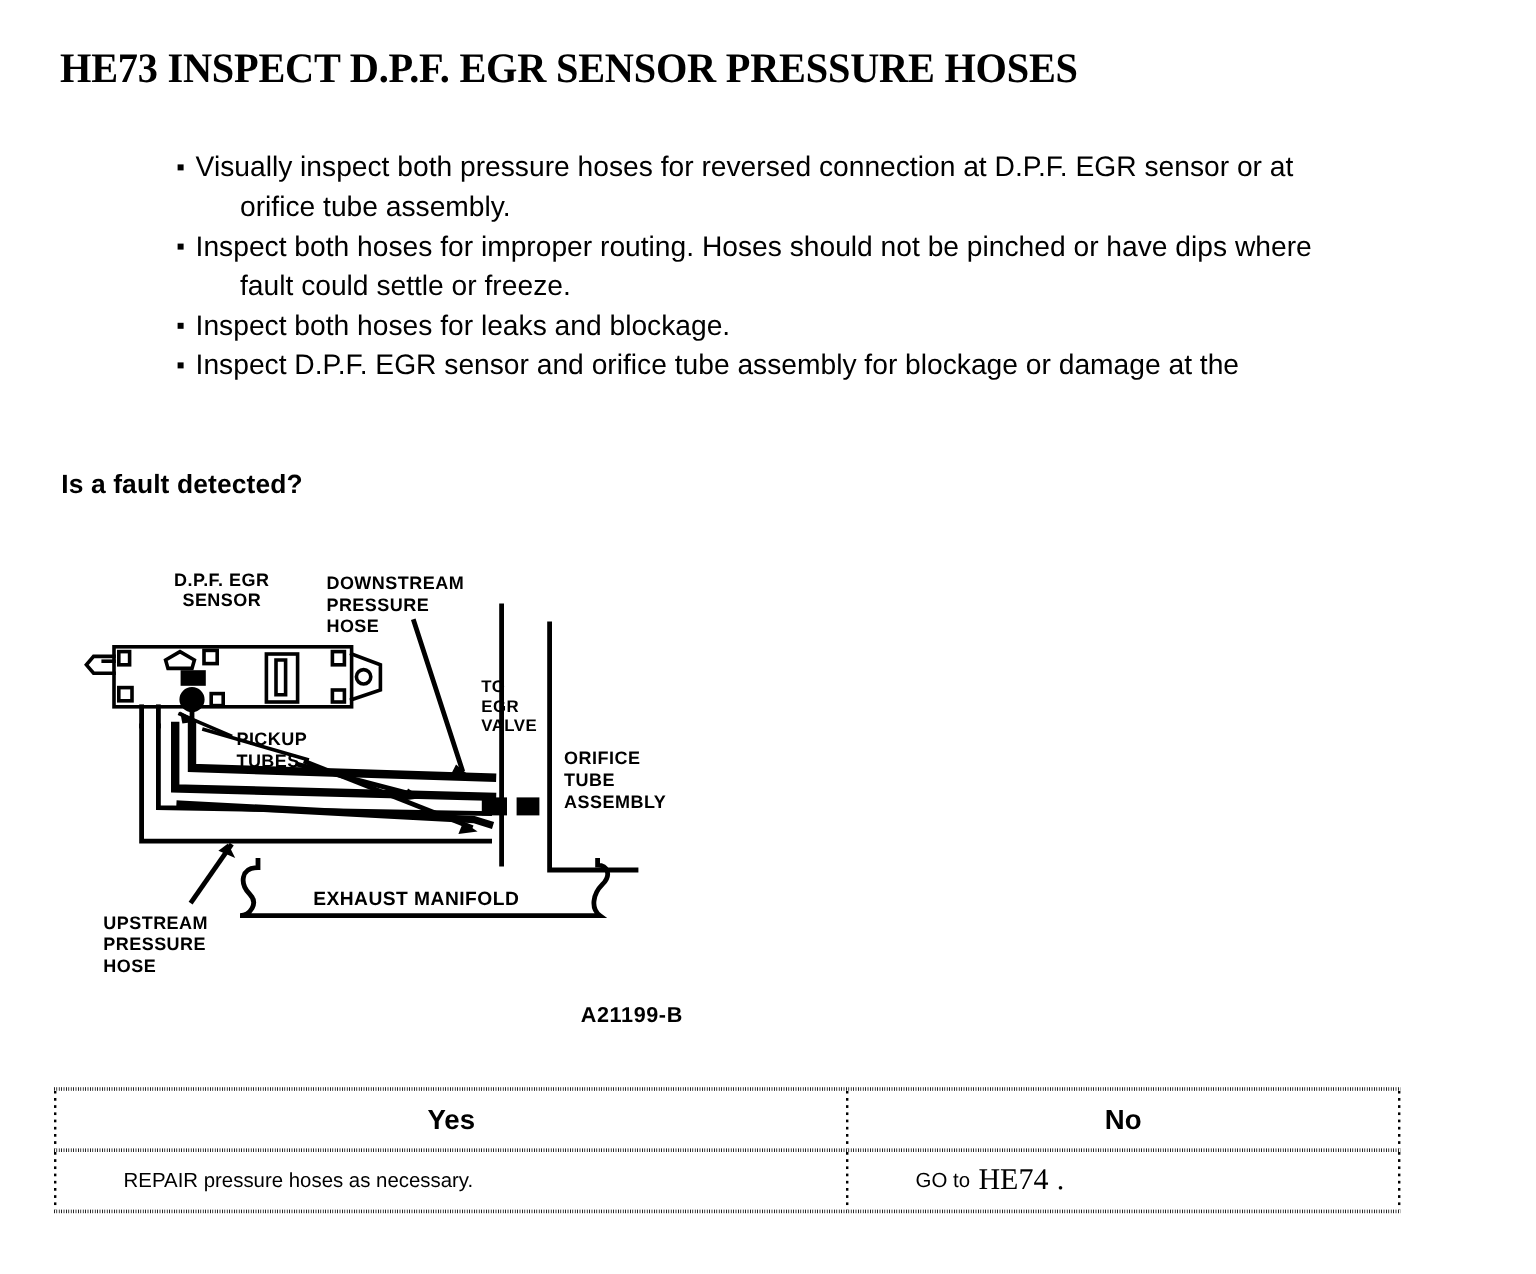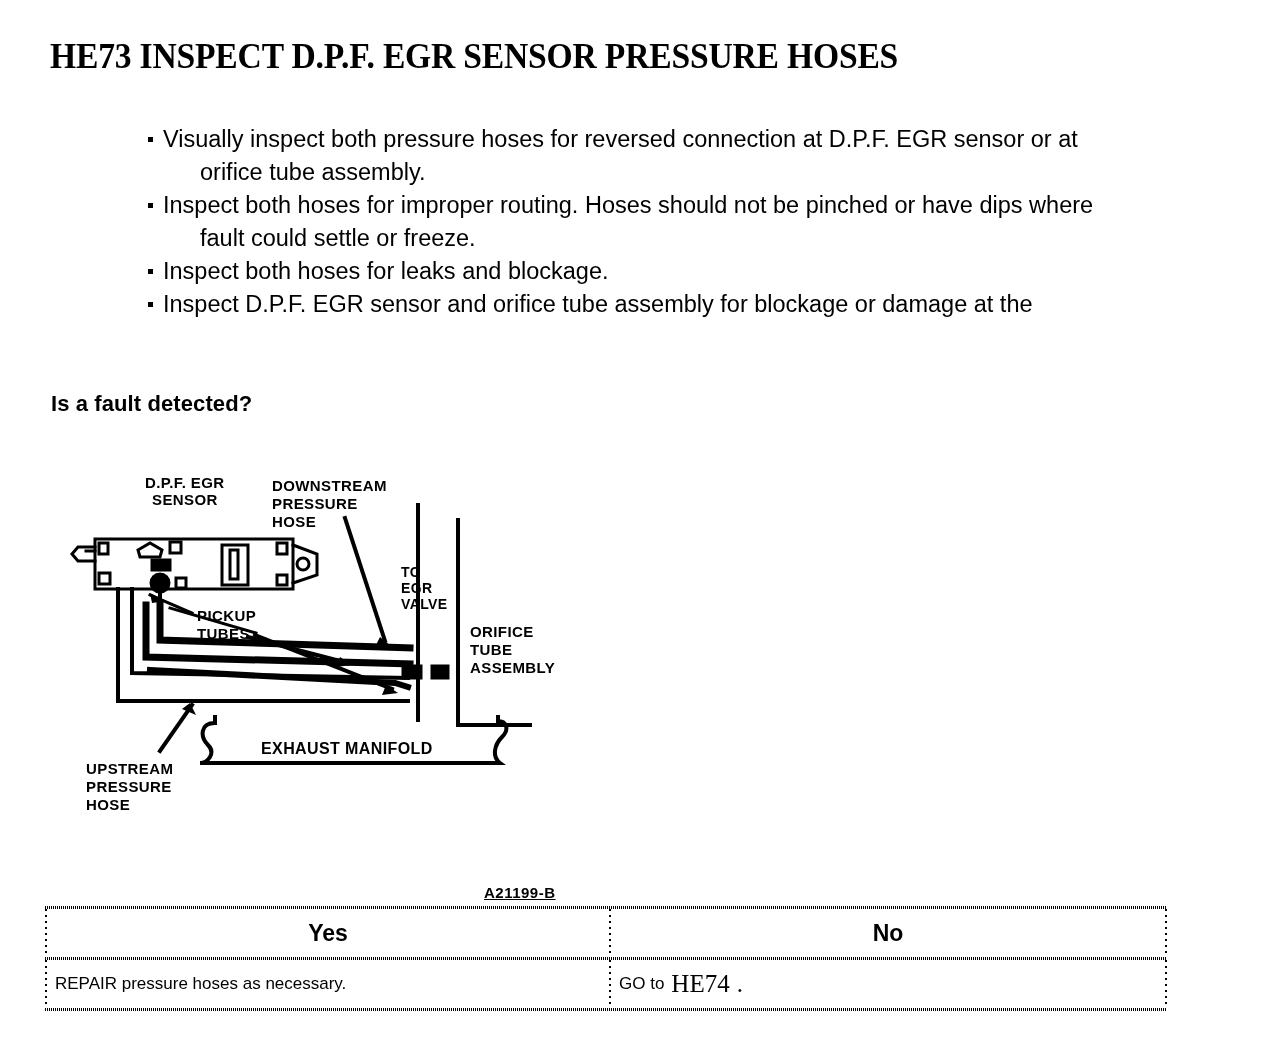--- a/index.html
+++ b/index.html
@@ -78,25 +78,24 @@
     left: 0px;
     top: 465px;
     width: 640px;
     height: 400px;
   }
   .figure svg { display: block; }
 
   .fig-code {
     position: absolute;
     left: 484px;
-    top: 884px;
-    font-size: 15px;
+    top: 836px;
+    font-size: 18px;
     font-weight: bold;
     letter-spacing: 0.5px;
-    text-decoration: underline;
   }
 
   
   .answer-table {
     position: absolute;
     left: 45px;
     top: 906px;
     width: 1122px;
     border-collapse: collapse;
     table-layout: fixed;
@@ -105,20 +104,21 @@
     height: 3px;
     background-image: repeating-linear-gradient(to right, #000 0px, #000 1px, #fff 1px, #fff 2px);
     background-size: 2px 3px;
     background-repeat: repeat-x;
     width: 100%;
   }
   .tbl-row {
     position: relative;
     display: flex;
     width: 100%;
+    gap: 48px;
   }
   .vline {
     width: 2px;
     background-image: repeating-linear-gradient(to bottom, #000 0px, #000 2px, #fff 2px, #fff 6px);
     background-size: 2px 6px;
     flex: 0 0 2px;
   }
   .cell {
     flex: 1 1 auto;
     height: 48px;

